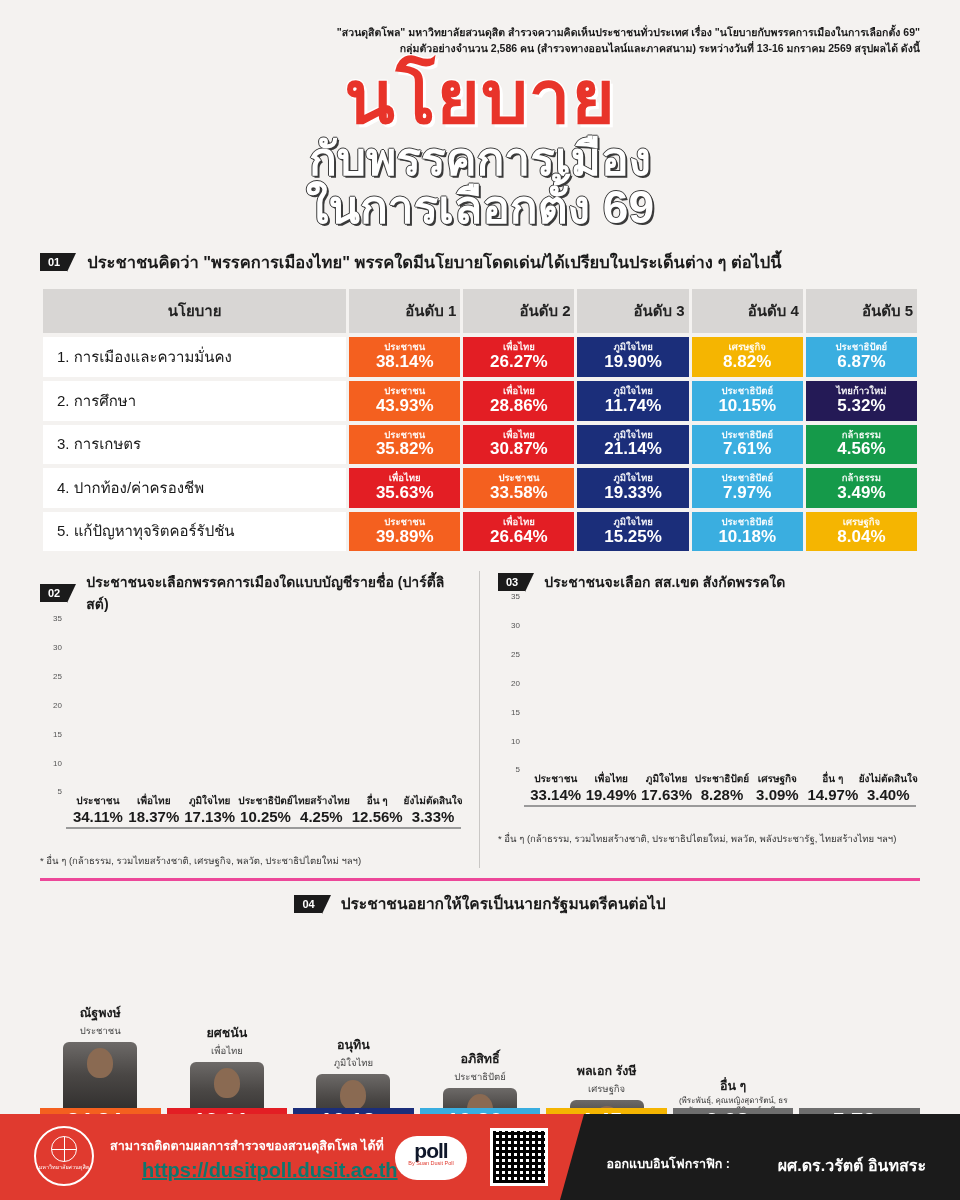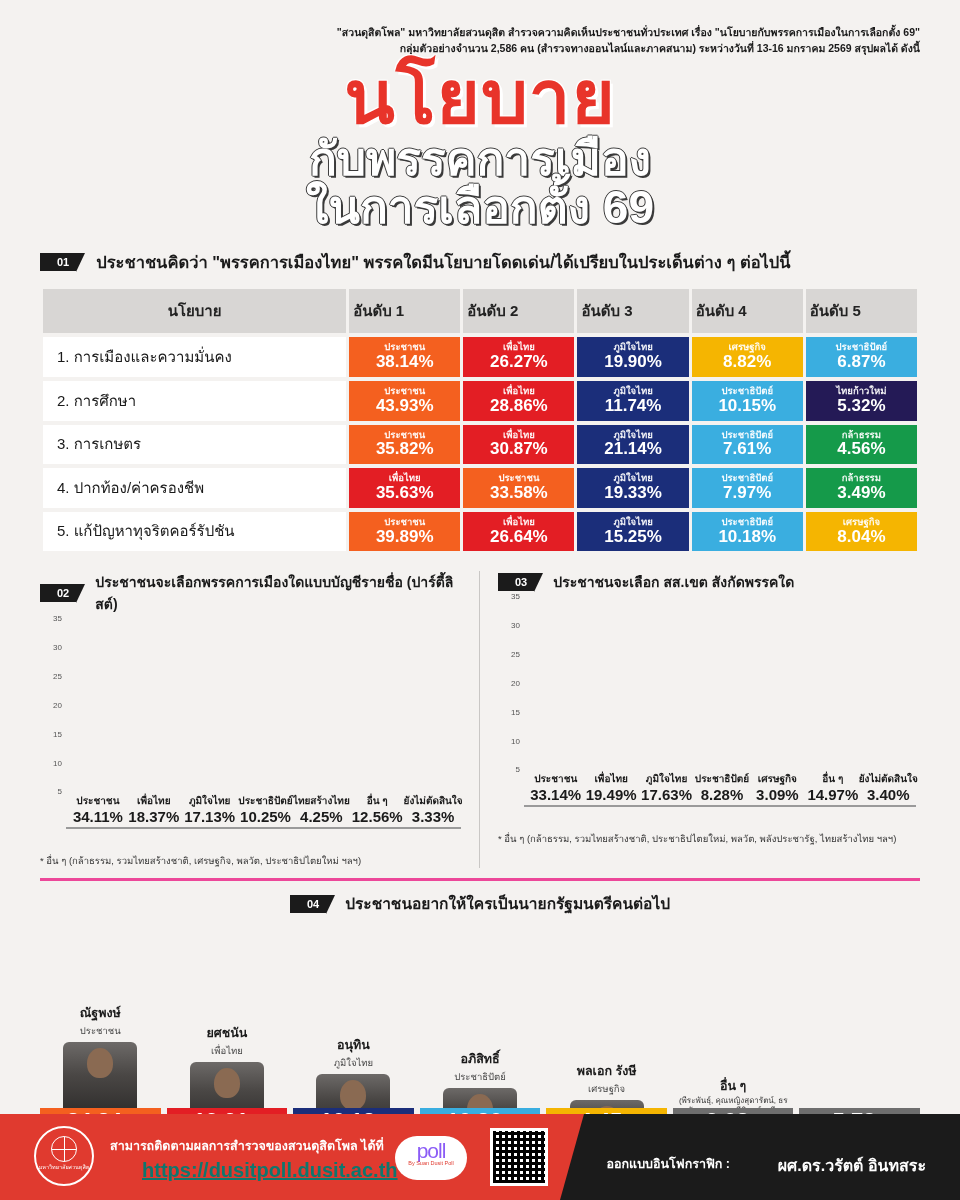--- a/index.html
+++ b/index.html
@@ -36,41 +36,41 @@
   .title-3 {
     font-size: 46px; font-weight: bold; color: #ffffff; line-height: 1.05;
     text-shadow: 2px 2px 0 #3a3a3a, -1px 0 0 #3a3a3a, 0 -1px 0 #3a3a3a, 1px 0 0 #3a3a3a, 0 1px 0 #3a3a3a;
   }
 
   
   .badge {
     display: inline-block;
     background: #1b1b1b; color: #fff;
     font-size: 11px; font-weight: bold;
-    padding: 3px 7px 3px 17px;
+    padding: 3px 7px 3px 8px;
     position: relative;
     margin-right: 8px;
     vertical-align: middle;
     text-align: right;
   }
   .badge::after {
     content: ""; position: absolute; right: -9px; top: 0;
     border-top: 19px solid #1b1b1b;
     border-right: 9px solid transparent;
   }
 
   
   .sec1 { margin: 18px 40px 0 40px; }
   .sec1-head { display: flex; align-items: center; }
   .sec1-title { font-size: 16.5px; font-weight: bold; margin-left: 12px; }
 
   table.main { width: 100%; border-collapse: separate; border-spacing: 3px 4px; margin-top: 10px; }
   table.main th {
     background: #d8d6d4; color: #222; font-size: 15px; font-weight: bold;
-    padding: 10px 4px; text-align: left;
+    padding: 10px 4px; text-align: right;
   }
   table.main th.first { text-align: center; width: 300px; }
   td.label {
     background: #ffffff; font-size: 15px; padding: 7px 14px; text-align: left;
     font-weight: normal;
   }
   td.cell {
     text-align: center; color: #fff; padding: 4px 2px 5px 2px; width: 110px;
   }
   td.cell .party { font-size: 9.5px; font-weight: bold; line-height: 1.25; opacity: .95; }
@@ -144,21 +144,21 @@
     margin: 2px auto 2px auto; position: relative;
   }
   .seal .globe::before { content:""; position:absolute; left: 50%; top: 0; bottom: 0; width: 1px; background:#fff; }
   .seal .globe::after { content:""; position:absolute; top: 50%; left: 0; right: 0; height: 1px; background:#fff; }
   .foot-txt1 { position: absolute; left: 110px; bottom: 44px; color: #fff; font-size: 12.5px; font-weight: bold; }
   .foot-url { position: absolute; left: 110px; bottom: 18px; color: #0f766e; font-size: 20px; font-weight: bold; margin-left: 32px; }
   .poll-logo {
     position: absolute; left: 395px; bottom: 20px; width: 72px; height: 44px;
     background: #fff; border-radius: 22px; text-align: center;
   }
-  .poll-logo .pt { font-size: 21px; font-weight: normal; color: #8b5cf6; line-height: 30px; letter-spacing: -1px;}
+  .poll-logo .pt { font-size: 21px; font-weight: bold; color: #0f172a; line-height: 30px; letter-spacing: -1px;}
   .poll-logo .sub { font-size: 5.5px; color: #e03a2f; margin-top: -6px; }
   .qr { position: absolute; left: 490px; bottom: 14px; width: 58px; height: 58px; background: #fff; padding: 3px; }
   .qr-grid { width: 100%; height: 100%; background:
      repeating-linear-gradient(90deg,#000 0 3px,#fff 3px 6px),
      repeating-linear-gradient(0deg,#000 0 3px,transparent 3px 6px);
      background-blend-mode: multiply; }
   .foot-txt2 { position: absolute; right: 230px; bottom: 26px; color: #fff; font-size: 12.5px; font-weight: bold; }
   .foot-name { position: absolute; right: 34px; bottom: 22px; color: #fff; font-size: 16px; font-weight: bold; }
 </style>
 </head>

